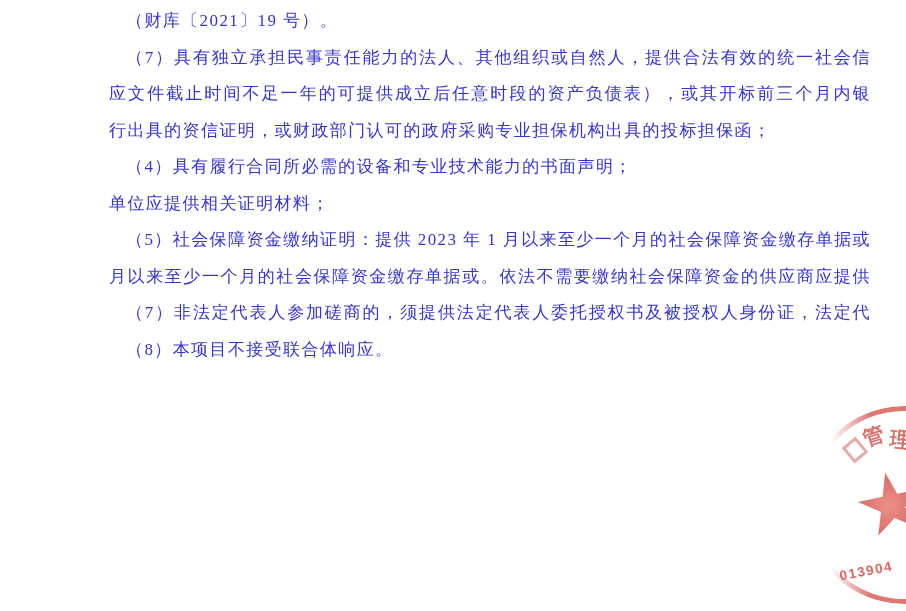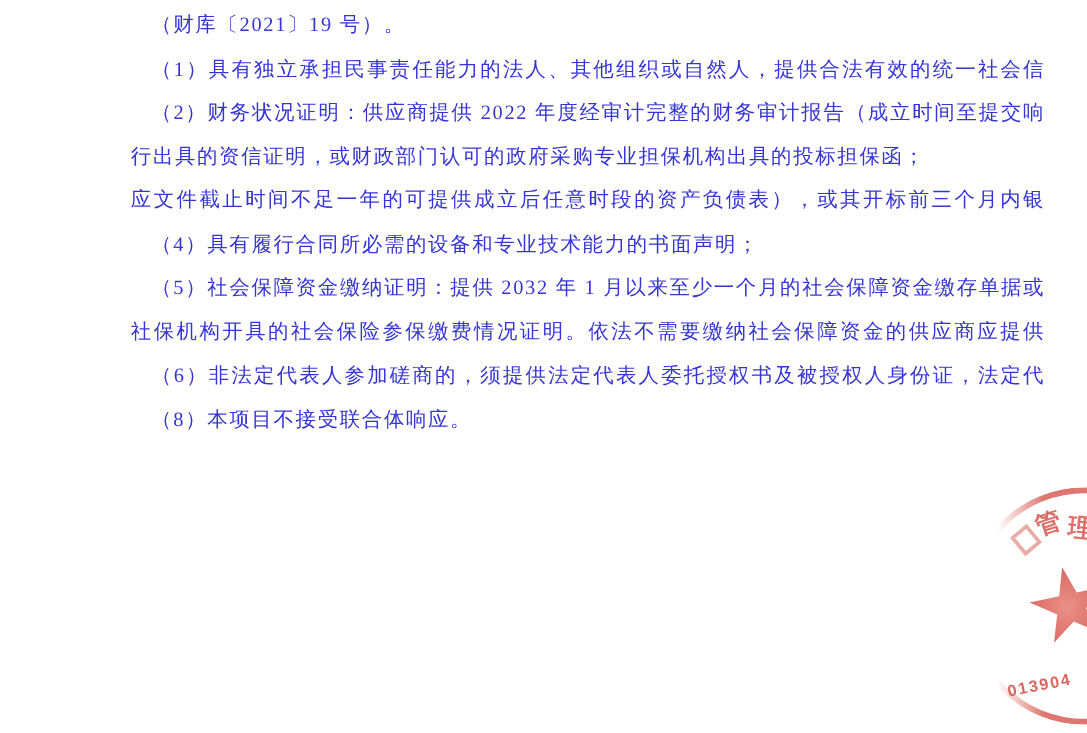--- a/index.html
+++ b/index.html
@@ -81,28 +81,28 @@
     letter-spacing: 1.5px;
     transform: rotate(-11deg);
     opacity: .9;
   }
 </style>
 </head>
 <body style="background: rgb(255, 255, 255);">
 
 <div class="doc">
     <div class="line item">（财库〔2021〕19 号）。</div>
-    <div class="line item full">（1）具有独立承担民事责任能力的法人、其他组织或自然人，提供合法有效的统一社会信</div>
-    <div class="line item full">（2）财务状况证明：供应商提供 2022 年度经审计完整的财务审计报告（成立时间至提交响</div>
+    <div class="line item full">（7）具有独立承担民事责任能力的法人、其他组织或自然人，提供合法有效的统一社会信</div>
+    <div class="line cont full">应文件截止时间不足一年的可提供成立后任意时段的资产负债表），或其开标前三个月内银</div>
     <div class="line cont">行出具的资信证明，或财政部门认可的政府采购专业担保机构出具的投标担保函；</div>
-    <div class="line cont full">应文件截止时间不足一年的可提供成立后任意时段的资产负债表），或其开标前三个月内银</div>
     <div class="line item">（4）具有履行合同所必需的设备和专业技术能力的书面声明；</div>
-    <div class="line item full">（5）社会保障资金缴纳证明：提供 2032 年 1 月以来至少一个月的社会保障资金缴存单据或</div>
-    <div class="line cont full">社保机构开具的社会保险参保缴费情况证明。依法不需要缴纳社会保障资金的供应商应提供</div>
-    <div class="line item full">（6）非法定代表人参加磋商的，须提供法定代表人委托授权书及被授权人身份证，法定代</div>
+    <div class="line cont">单位应提供相关证明材料；</div>
+    <div class="line item full">（5）社会保障资金缴纳证明：提供 2023 年 1 月以来至少一个月的社会保障资金缴存单据或</div>
+    <div class="line cont full">月以来至少一个月的社会保障资金缴存单据或。依法不需要缴纳社会保障资金的供应商应提供</div>
+    <div class="line item full">（7）非法定代表人参加磋商的，须提供法定代表人委托授权书及被授权人身份证，法定代</div>
     <div class="line item">（8）本项目不接受联合体响应。</div>
   </div>
 
 <div class="stamp">
   <div class="stamp-ring"></div>
   <span class="stamp-partial"></span>
   <span class="stamp-char c1">管</span>
   <span class="stamp-char c2">理</span>
   <div class="stamp-star"></div>
   <div class="stamp-serial">013904</div>

